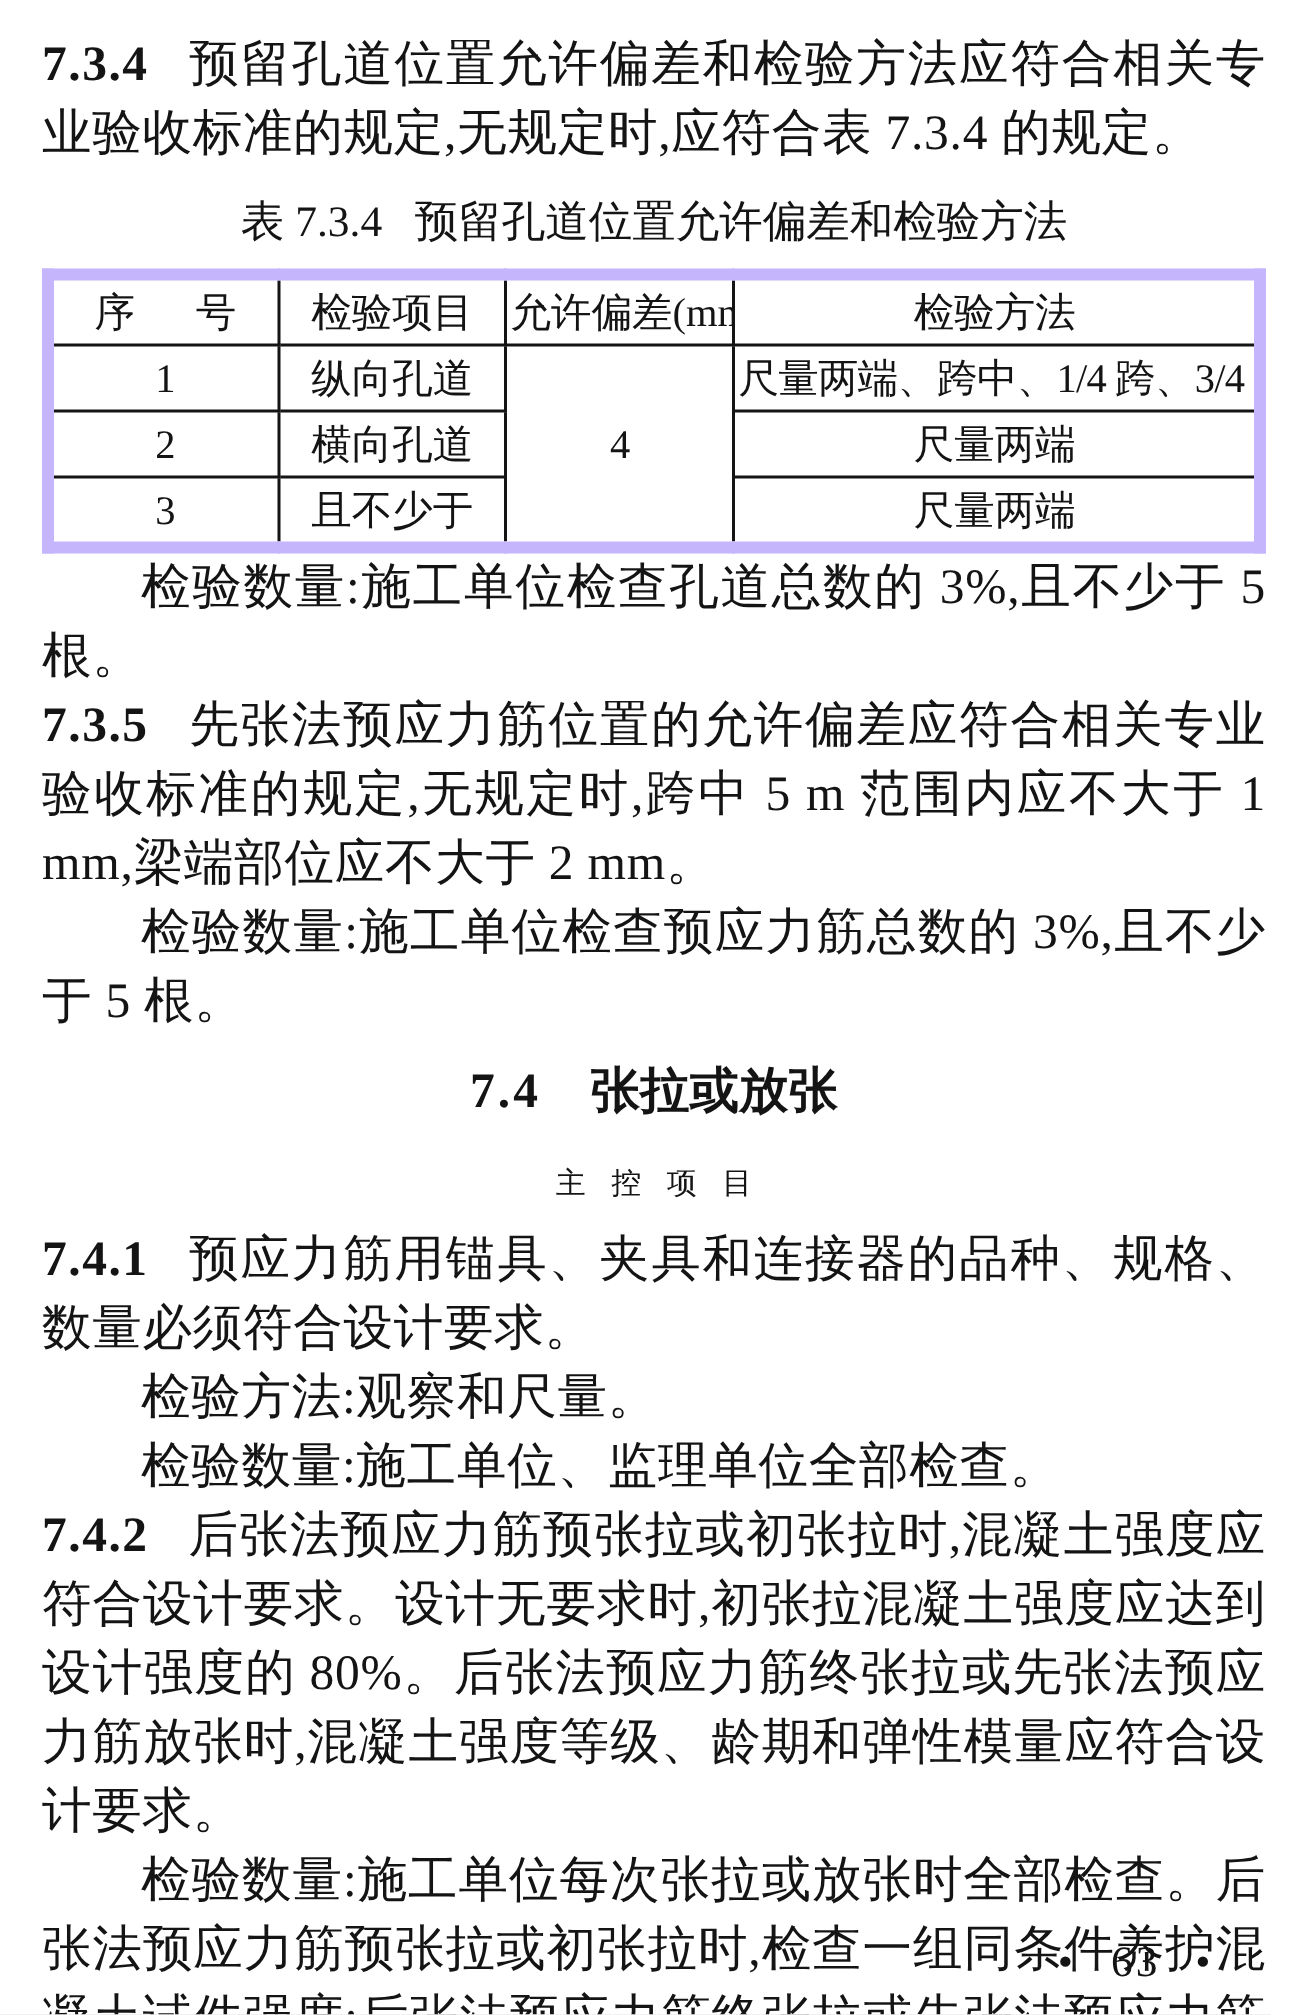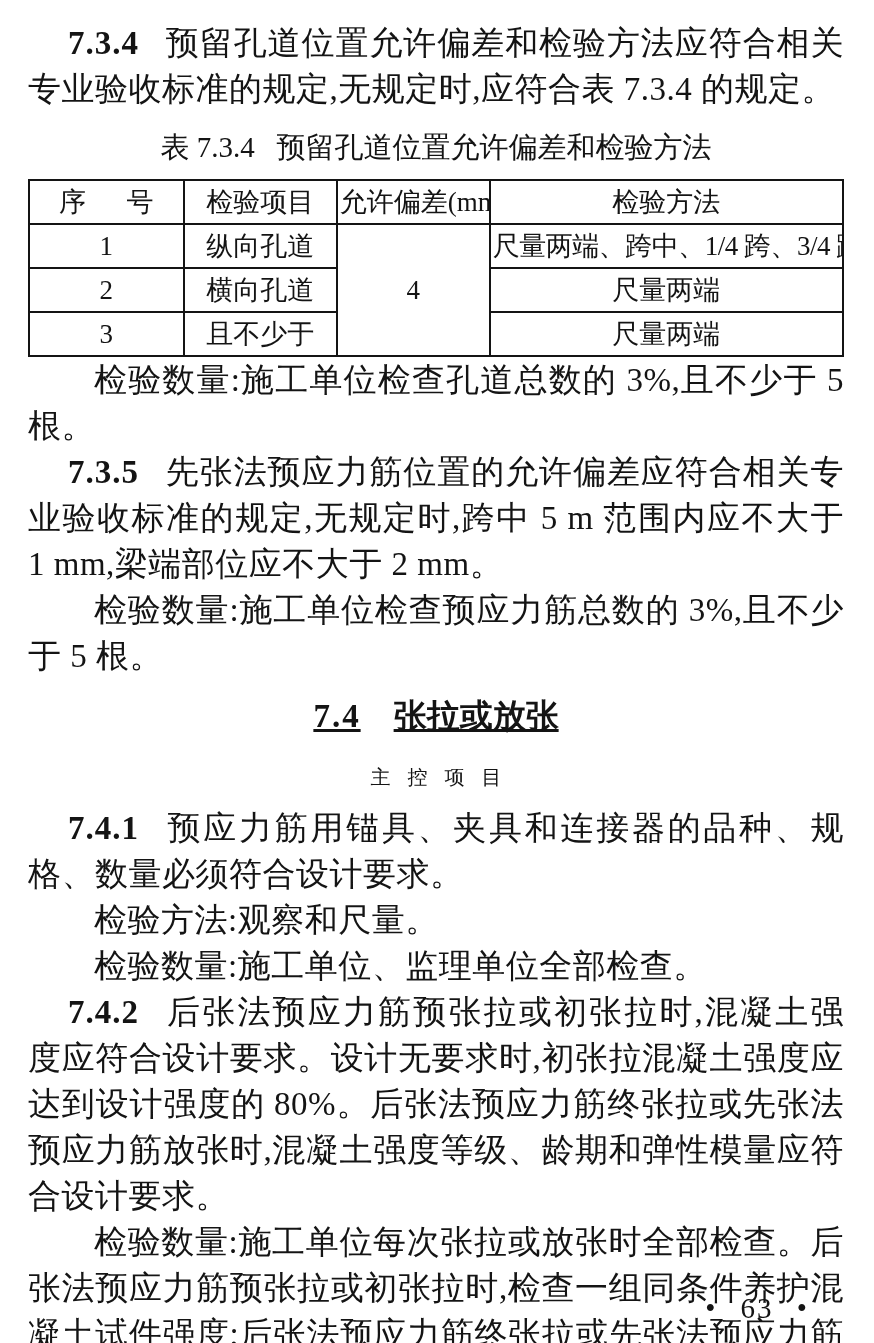--- a/index.html
+++ b/index.html
@@ -19,34 +19,33 @@
     font-size:33px;
     line-height:46px;
     text-align:justify;
     letter-spacing:0.5px;
   }
   p.indent { text-indent:66px;font-family:Liberation Serif, serif; }
   .clause-num {
     font-weight:bold;
     margin-right:0.8em;
     letter-spacing:1px;
-    margin-left:40px;
   }
   .table-title {
     text-align:center;
     font-weight:normal;
     font-size:29px;
     margin:16px 0 11px 0;
     white-space:pre;
   }
   table.tol-table {
     width:100%;
     border-collapse:collapse;
     table-layout:fixed;
-    border:1px solid #c4b5fd;
+    border:8px solid #c4b5fd;
   }
   table.tol-table th, table.tol-table td {
     border:2px solid #141414;
     text-align:center;
     vertical-align:middle;
     font-weight:normal;
     font-size:27px;
     height:42px;
     padding:0 2px;
     white-space:pre;
@@ -54,21 +53,20 @@
   }
   th.hdr-tolerance { font-size:25px; }
   td.method-long { font-size:23px; letter-spacing:-0.5px; }
   .qty-first { margin-top:22px; }
   .section-head {
     text-align:center;
     font-weight:bold;
     font-size:33px;
     line-height:46px;
     margin:14px 0 0 0;
-    text-decoration:underline;
   }
   .section-head .sec-num { margin-right:1em; letter-spacing:2px; }
   .sub-head {
     text-align:center;
     font-size:20px;
     line-height:44px;
     margin:16px 0 6px 0;
     letter-spacing:0.85em;
     padding-left:0.85em;
   }

